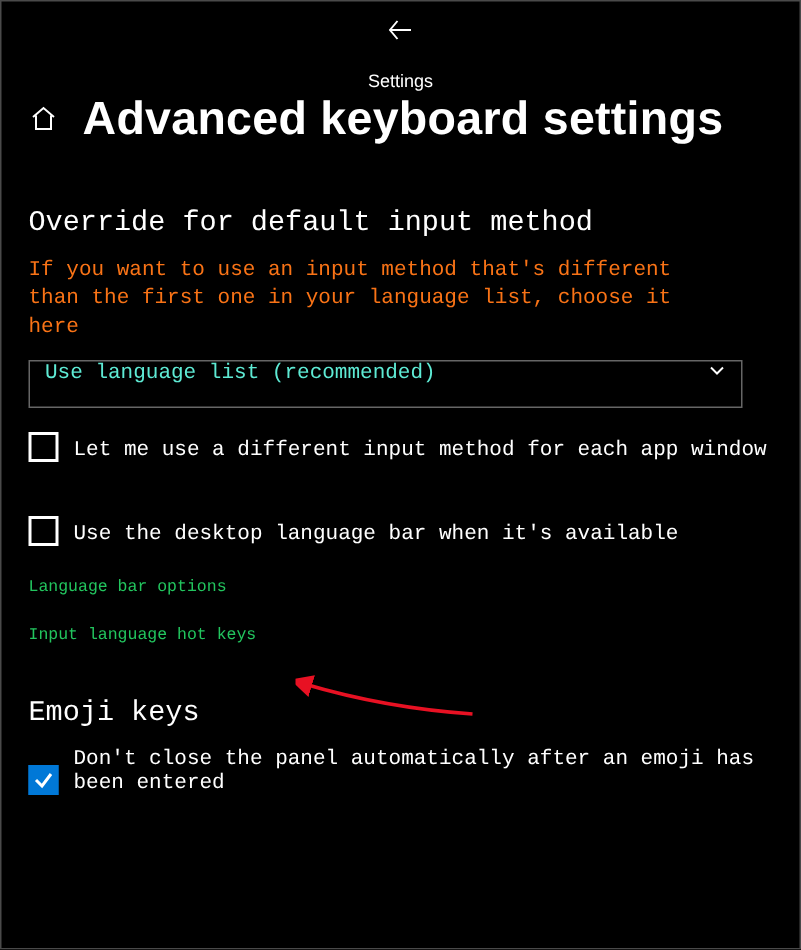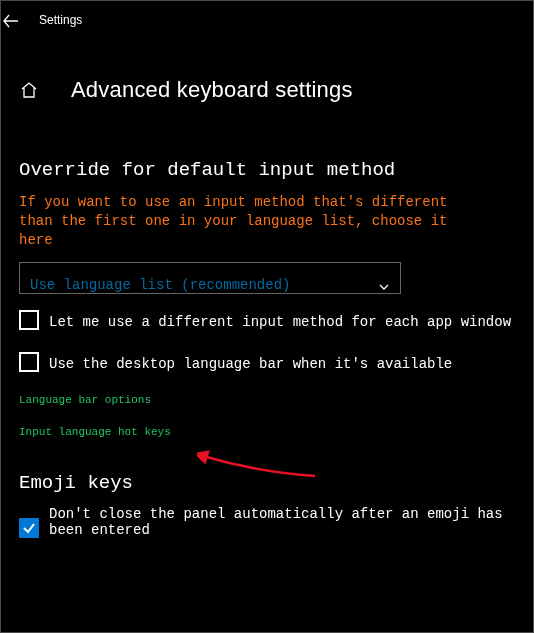--- a/index.html
+++ b/index.html
@@ -8,24 +8,25 @@
     background: #000;
     color: #fff;
     font-family: "Segoe UI", Arial, sans-serif;
     font-size: 14px;
     width: 534px;
     height: 633px;
     overflow: hidden;
   }
   .topbar {
     display: flex;
-    align-items: flex-start;
-    padding: 12px 14px 0 2px;
+    align-items: center;
+    padding: 12px 14px 0 14px;
     gap: 20px;
     height: 28px;
+    flex-direction: column;
   }
   .back-arrow {
     width: 16px;
     height: 16px;
     display: inline-flex;
     align-items: center;
     justify-content: center;
     color: #fff;
   }
   .settings-label {
@@ -40,23 +41,23 @@
   }
   .home-icon {
     width: 20px;
     height: 20px;
     display: inline-flex;
     align-items: center;
     justify-content: center;
     flex-shrink: 0;
   }
   h1.page-title {
-    font-size: 22px;
-    font-weight: 400;
-    margin: 16px;
+    font-size: 31px;
+    font-weight: 700;
+    margin: 0;
     letter-spacing: 0.2px;
   }
   .content {
     padding: 4px 18px 0 18px;
     font-family: Liberation Mono, monospace;
   }
   h2.section {
     font-size: 19px;
     font-weight: 400;
     margin: 26px 0 12px 0;
@@ -64,43 +65,43 @@
   .descr {
     font-size: 14px;
     color: #f97316;
     line-height: 1.35;
     margin: 0 0 12px 0;
     max-width: 470px;
   }
   .dropdown {
     border: 1px solid #666;
     background: #000;
-    width: 382px;
+    width: 476px;
     height: 32px;
     display: flex;
-    align-items: flex-end;
+    align-items: flex-start;
     justify-content: space-between;
     padding: 0 10px;
     box-sizing: border-box;
     font-size: 14px;
-    color: #0369a1;
+    color: #5eead4;
     cursor: pointer;
   }
   .chev {
     width: 12px;
     height: 12px;
     display: inline-flex;
   }
   .check-row {
     display: flex;
     align-items: flex-end;
     gap: 10px;
     margin: 16px 0 10px 0;
   }
-  .check-row + .check-row { margin-top: 22px; }
+  .check-row + .check-row { margin-top: 36px; }
   .checkbox {
     width: 20px;
     height: 20px;
     border: 2px solid #fff;
     box-sizing: border-box;
     flex-shrink: 0;
     display: inline-flex;
     align-items: center;
     justify-content: center;
     cursor: pointer;

